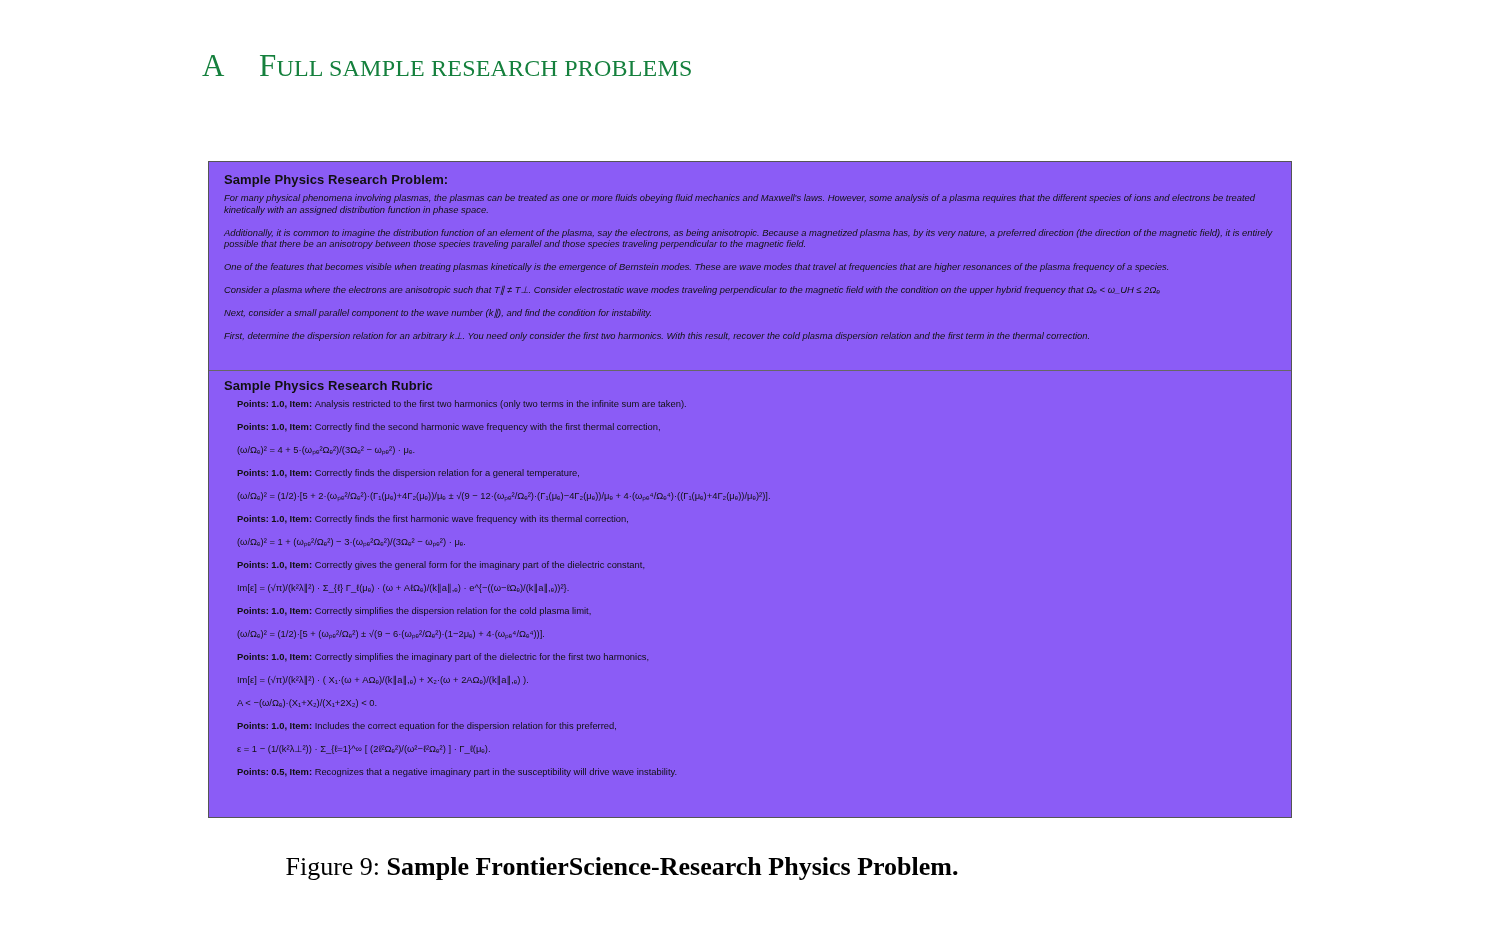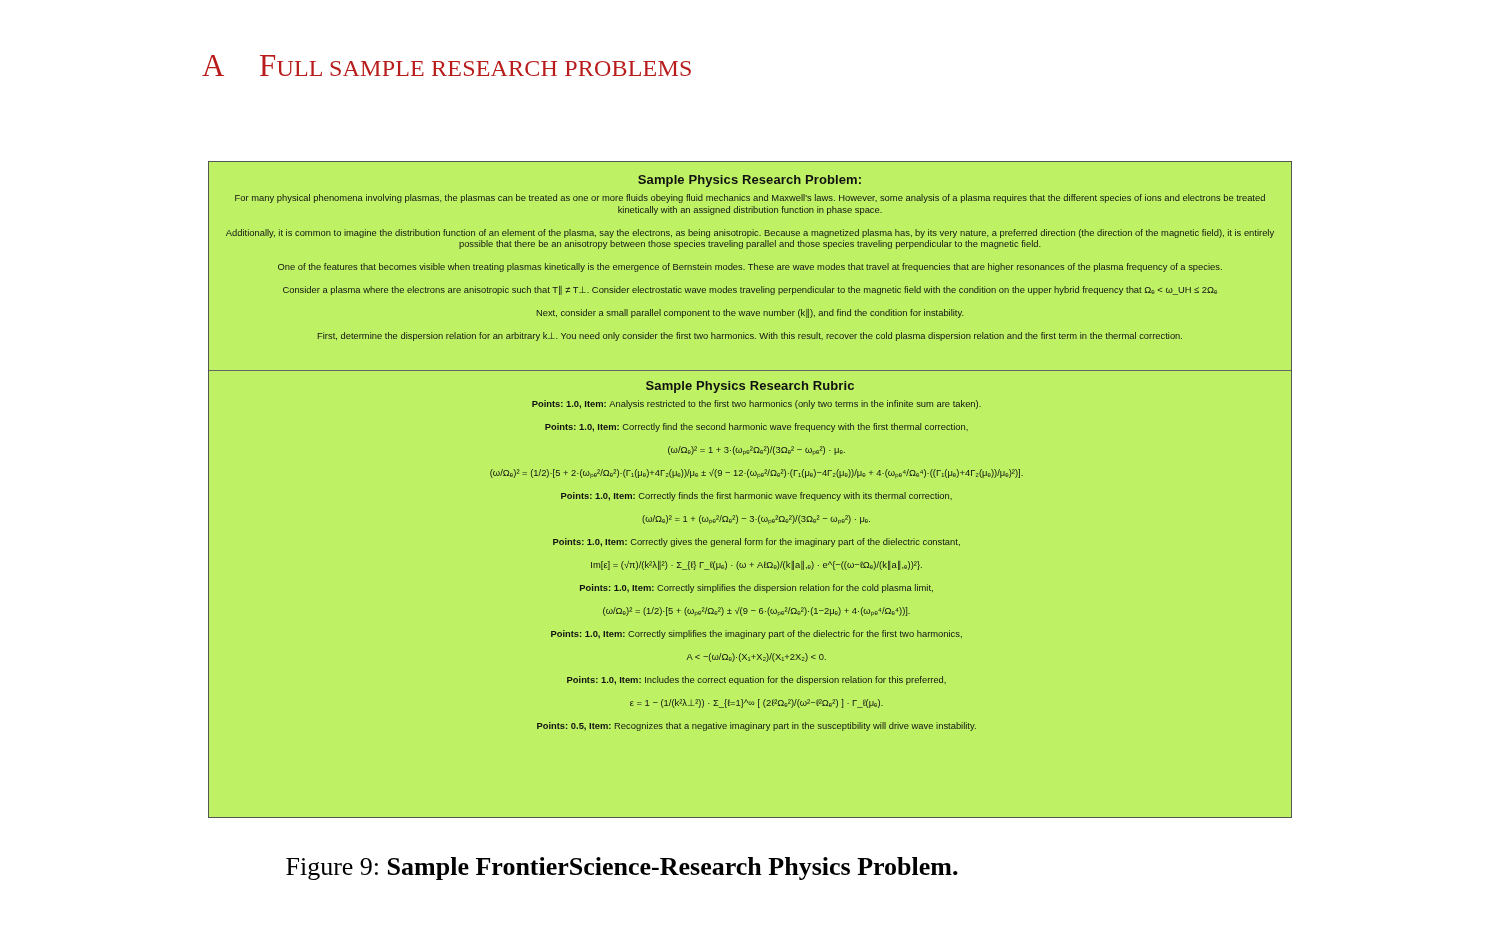--- a/index.html
+++ b/index.html
@@ -1,34 +1,34 @@
 <!DOCTYPE html>
 <html><head>
   <meta charset="utf-8">
   <style>
     html, body { margin: 0; padding: 0; background: #ffffff; }
     body { width: 1500px; height: 950px; position: relative; overflow: hidden; }
     .section-heading {
       position: absolute; left: 202px; top: 48px;
-      font-family: "Liberation Serif", serif; font-size: 31px; color: #b91c1c;
+      font-family: "Liberation Serif", serif; font-size: 31px; color: #15803d;
       letter-spacing: 0.2px; white-space: nowrap;
     }
     .section-heading .num { display: inline-block; width: 57px; }
     .section-heading .big { font-size: 31px; }
     .section-heading .sc { font-size: 24px; }
     .figure-box {
       position: absolute; left: 208px; top: 161px; width: 1082px;
-      border: 1px solid #555; background: #bef264;
-      font-family: "Liberation Sans", sans-serif; color: #111; text-align: center;
+      border: 1px solid #555; background: #8b5cf6;
+      font-family: "Liberation Sans", sans-serif; color: #111;
     }
     .panel { padding: 10px 15px 6px 15px; }
     .panel.problem { height: 193px; border-bottom: 1px solid #666; box-sizing: border-box; height: 209px; }
     .panel.rubric { padding-top: 7px; height: 446px; box-sizing: border-box; }
     .panel-title { font-weight: bold; font-size: 13px; margin: 0 0 5px 0; letter-spacing: 0.1px; }
-    .para { font-size: 9.4px; line-height: 11.5px; margin: 0 0 11.5px 0; }
+    .para { font-size: 9.4px; line-height: 11.5px; margin: 0 0 11.5px 0; font-style: italic; }
     .rline { font-size: 9.4px; line-height: 11.5px; margin: 0 0 11.5px 0; white-space: nowrap; padding-left: 13px; }
     .rline b { font-weight: bold; }
     .caption {
       position: absolute; left: 0; width: 1244px; top: 852px; text-align: center;
       font-family: "Liberation Serif", serif; font-size: 26px; color: #000;
     }
     .caption b { font-weight: bold; }
   </style>
 </head>
 <body>
@@ -45,29 +45,31 @@
     <div class="para">One of the features that becomes visible when treating plasmas kinetically is the emergence of Bernstein modes. These are wave modes that travel at frequencies that are higher resonances of the plasma frequency of a species.</div>
     <div class="para">Consider a plasma where the electrons are anisotropic such that T∥ ≠ T⊥. Consider electrostatic wave modes traveling perpendicular to the magnetic field with the condition on the upper hybrid frequency that Ωₑ &lt; ω_UH ≤ 2Ωₑ</div>
     <div class="para">Next, consider a small parallel component to the wave number (k∥), and find the condition for instability.</div>
     <div class="para">First, determine the dispersion relation for an arbitrary k⊥. You need only consider the first two harmonics. With this result, recover the cold plasma dispersion relation and the first term in the thermal correction.</div>
   </div>
   <div class="panel rubric">
     <div class="panel-title">Sample Physics Research Rubric</div>
     <div id="rubric-lines">
         <div class="rline"><b>Points: 1.0, Item: </b><span>Analysis restricted to the first two harmonics (only two terms in the infinite sum are taken).</span></div>
         <div class="rline"><b>Points: 1.0, Item: </b><span>Correctly find the second harmonic wave frequency with the first thermal correction,</span></div>
-        <div class="rline">(ω/Ωₑ)² = 1 + 3·(ωₚₑ²Ωₑ²)/(3Ωₑ² − ωₚₑ²) · μₑ.</div>
+        <div class="rline">(ω/Ωₑ)² = 4 + 5·(ωₚₑ²Ωₑ²)/(3Ωₑ² − ωₚₑ²) · μₑ.</div>
+        <div class="rline"><b>Points: 1.0, Item: </b><span>Correctly finds the dispersion relation for a general temperature,</span></div>
         <div class="rline">(ω/Ωₑ)² = (1/2)·[5 + 2·(ωₚₑ²/Ωₑ²)·(Γ₁(μₑ)+4Γ₂(μₑ))/μₑ ± √(9 − 12·(ωₚₑ²/Ωₑ²)·(Γ₁(μₑ)−4Γ₂(μₑ))/μₑ + 4·(ωₚₑ⁴/Ωₑ⁴)·((Γ₁(μₑ)+4Γ₂(μₑ))/μₑ)²)].</div>
         <div class="rline"><b>Points: 1.0, Item: </b><span>Correctly finds the first harmonic wave frequency with its thermal correction,</span></div>
         <div class="rline">(ω/Ωₑ)² = 1 + (ωₚₑ²/Ωₑ²) − 3·(ωₚₑ²Ωₑ²)/(3Ωₑ² − ωₚₑ²) · μₑ.</div>
         <div class="rline"><b>Points: 1.0, Item: </b><span>Correctly gives the general form for the imaginary part of the dielectric constant,</span></div>
         <div class="rline">Im[ε] = (√π)/(k²λ∥²) · Σ_{ℓ} Γ_ℓ(μₑ) · (ω + AℓΩₑ)/(k∥a∥,ₑ) · e^{−((ω−ℓΩₑ)/(k∥a∥,ₑ))²}.</div>
         <div class="rline"><b>Points: 1.0, Item: </b><span>Correctly simplifies the dispersion relation for the cold plasma limit,</span></div>
         <div class="rline">(ω/Ωₑ)² = (1/2)·[5 + (ωₚₑ²/Ωₑ²) ± √(9 − 6·(ωₚₑ²/Ωₑ²)·(1−2μₑ) + 4·(ωₚₑ⁴/Ωₑ⁴))].</div>
         <div class="rline"><b>Points: 1.0, Item: </b><span>Correctly simplifies the imaginary part of the dielectric for the first two harmonics,</span></div>
+        <div class="rline">Im[ε] = (√π)/(k²λ∥²) · ( X₁·(ω + AΩₑ)/(k∥a∥,ₑ) + X₂·(ω + 2AΩₑ)/(k∥a∥,ₑ) ).</div>
         <div class="rline">A &lt; −(ω/Ωₑ)·(X₁+X₂)/(X₁+2X₂) &lt; 0.</div>
         <div class="rline"><b>Points: 1.0, Item: </b><span>Includes the correct equation for the dispersion relation for this preferred,</span></div>
         <div class="rline">ε = 1 − (1/(k²λ⊥²)) · Σ_{ℓ=1}^∞ [ (2ℓ²Ωₑ²)/(ω²−ℓ²Ωₑ²) ] · Γ_ℓ(μₑ).</div>
         <div class="rline"><b>Points: 0.5, Item: </b><span>Recognizes that a negative imaginary part in the susceptibility will drive wave instability.</span></div>
       </div>
   </div>
 </div>
 
 <div class="caption">
   <span>Figure 9:</span>

